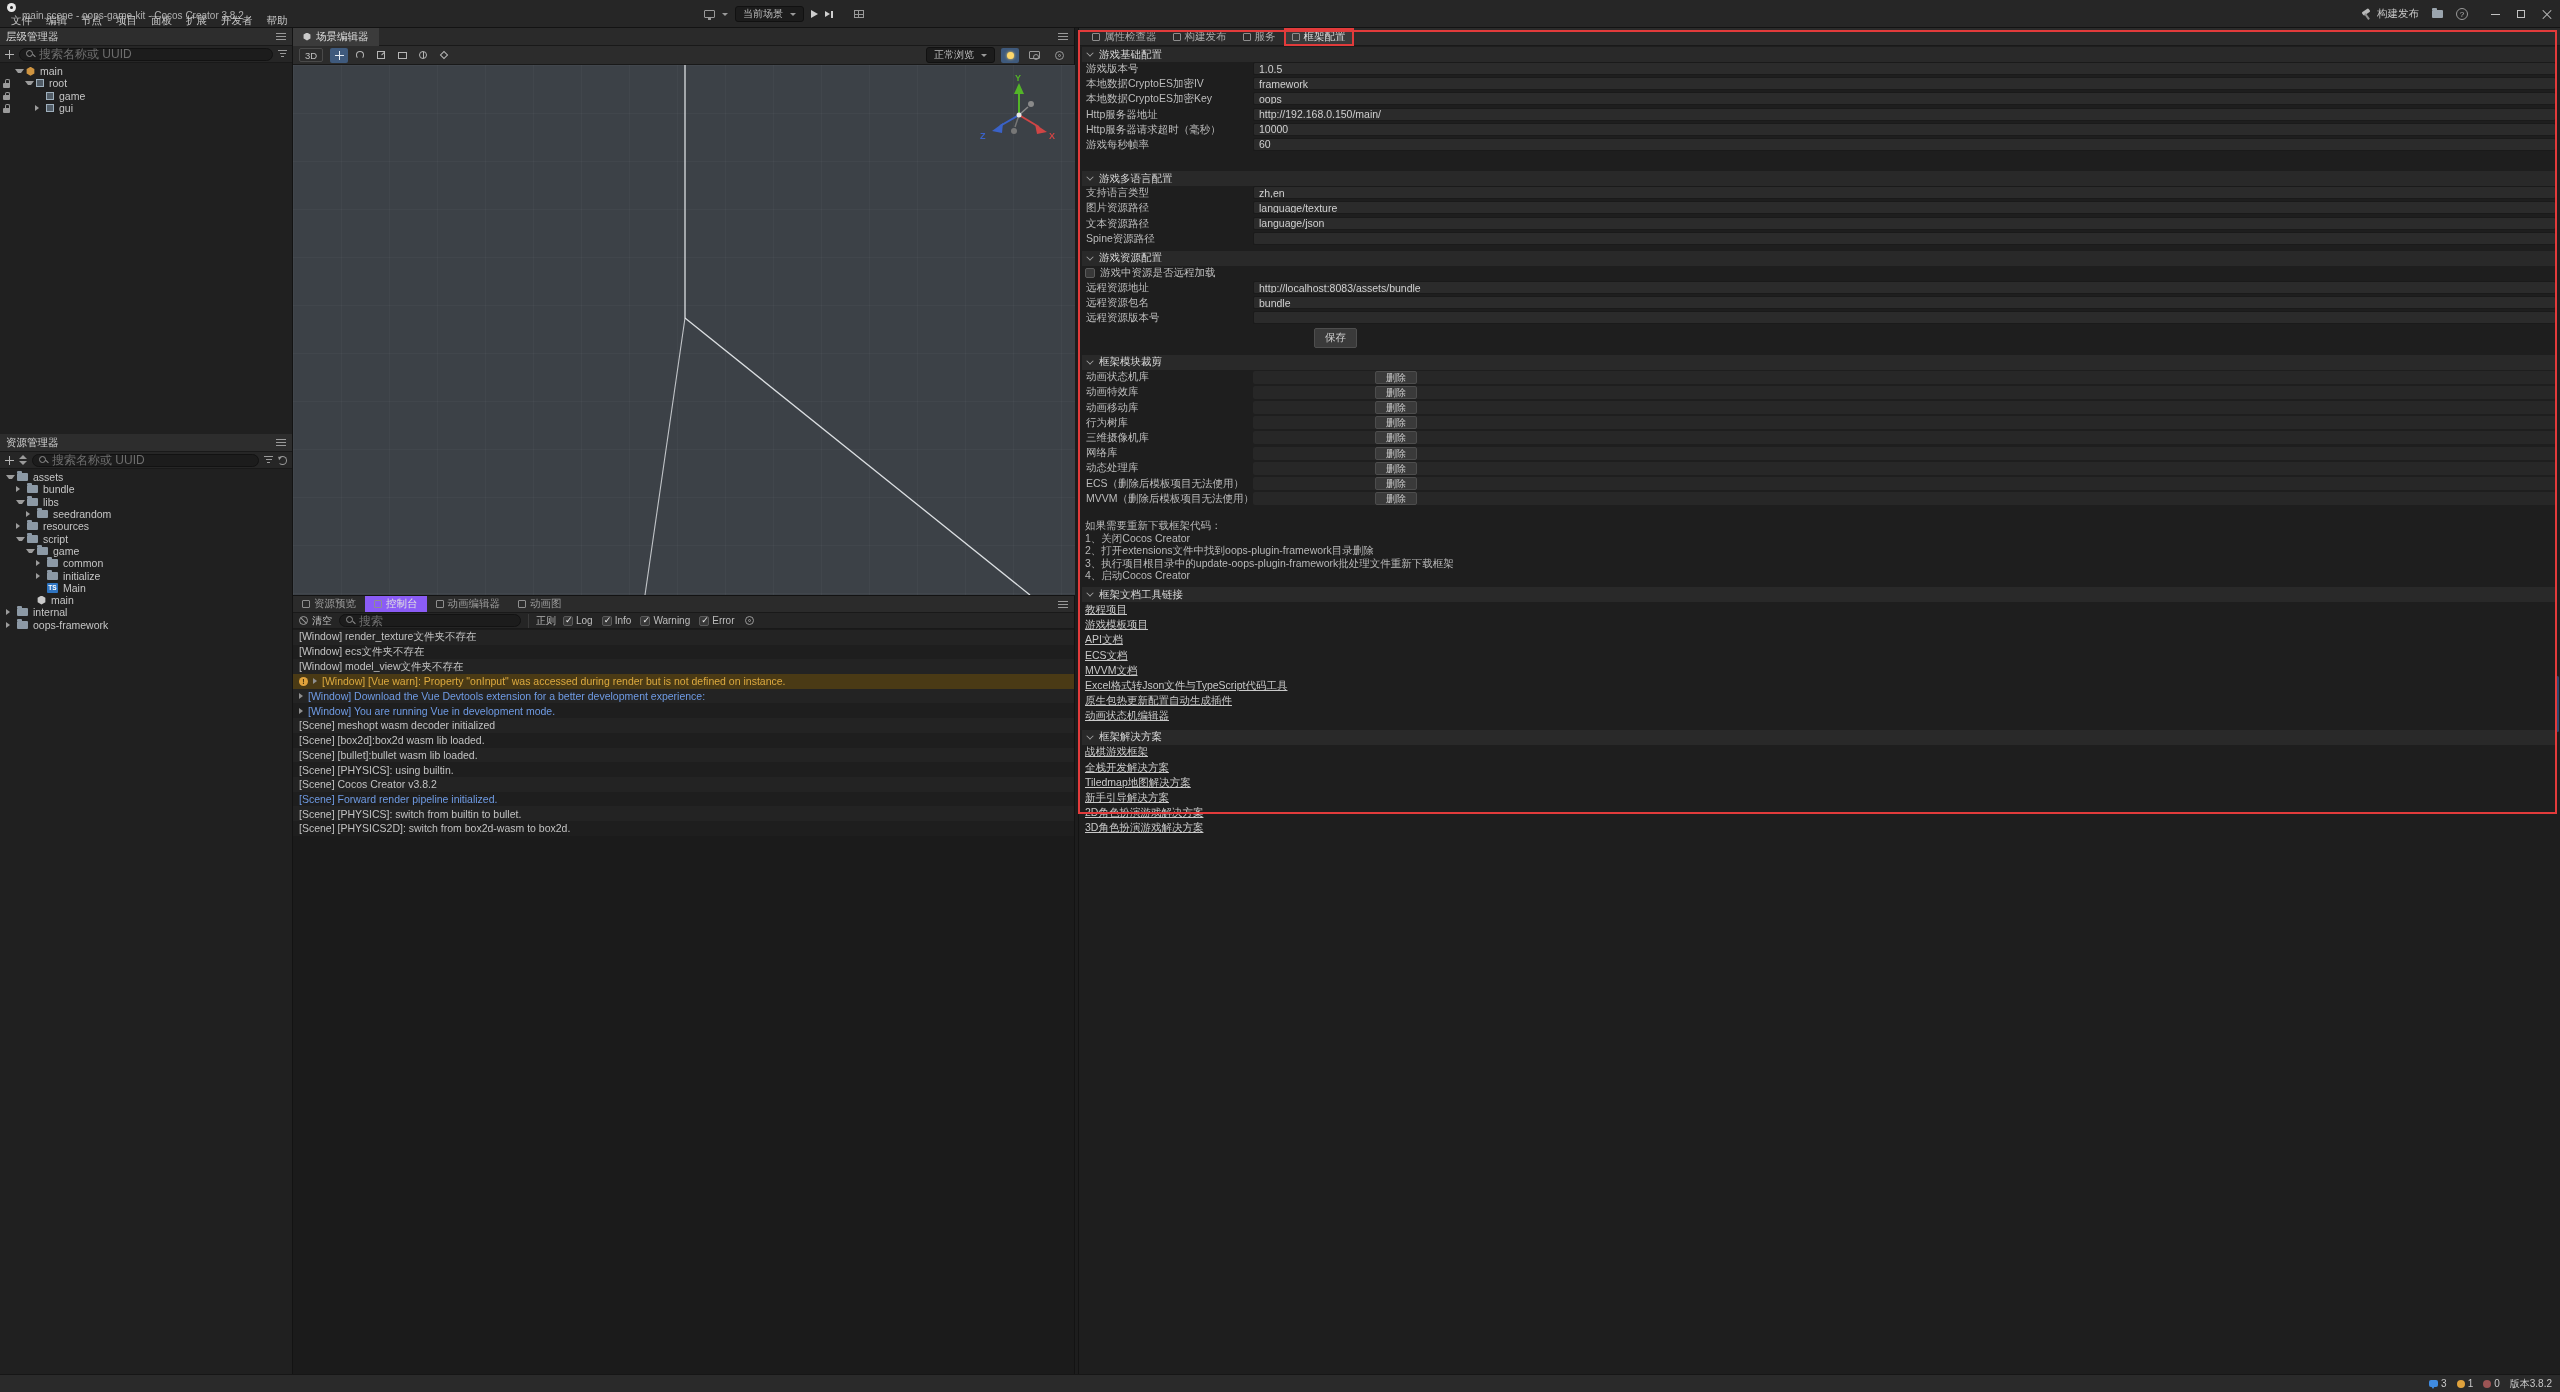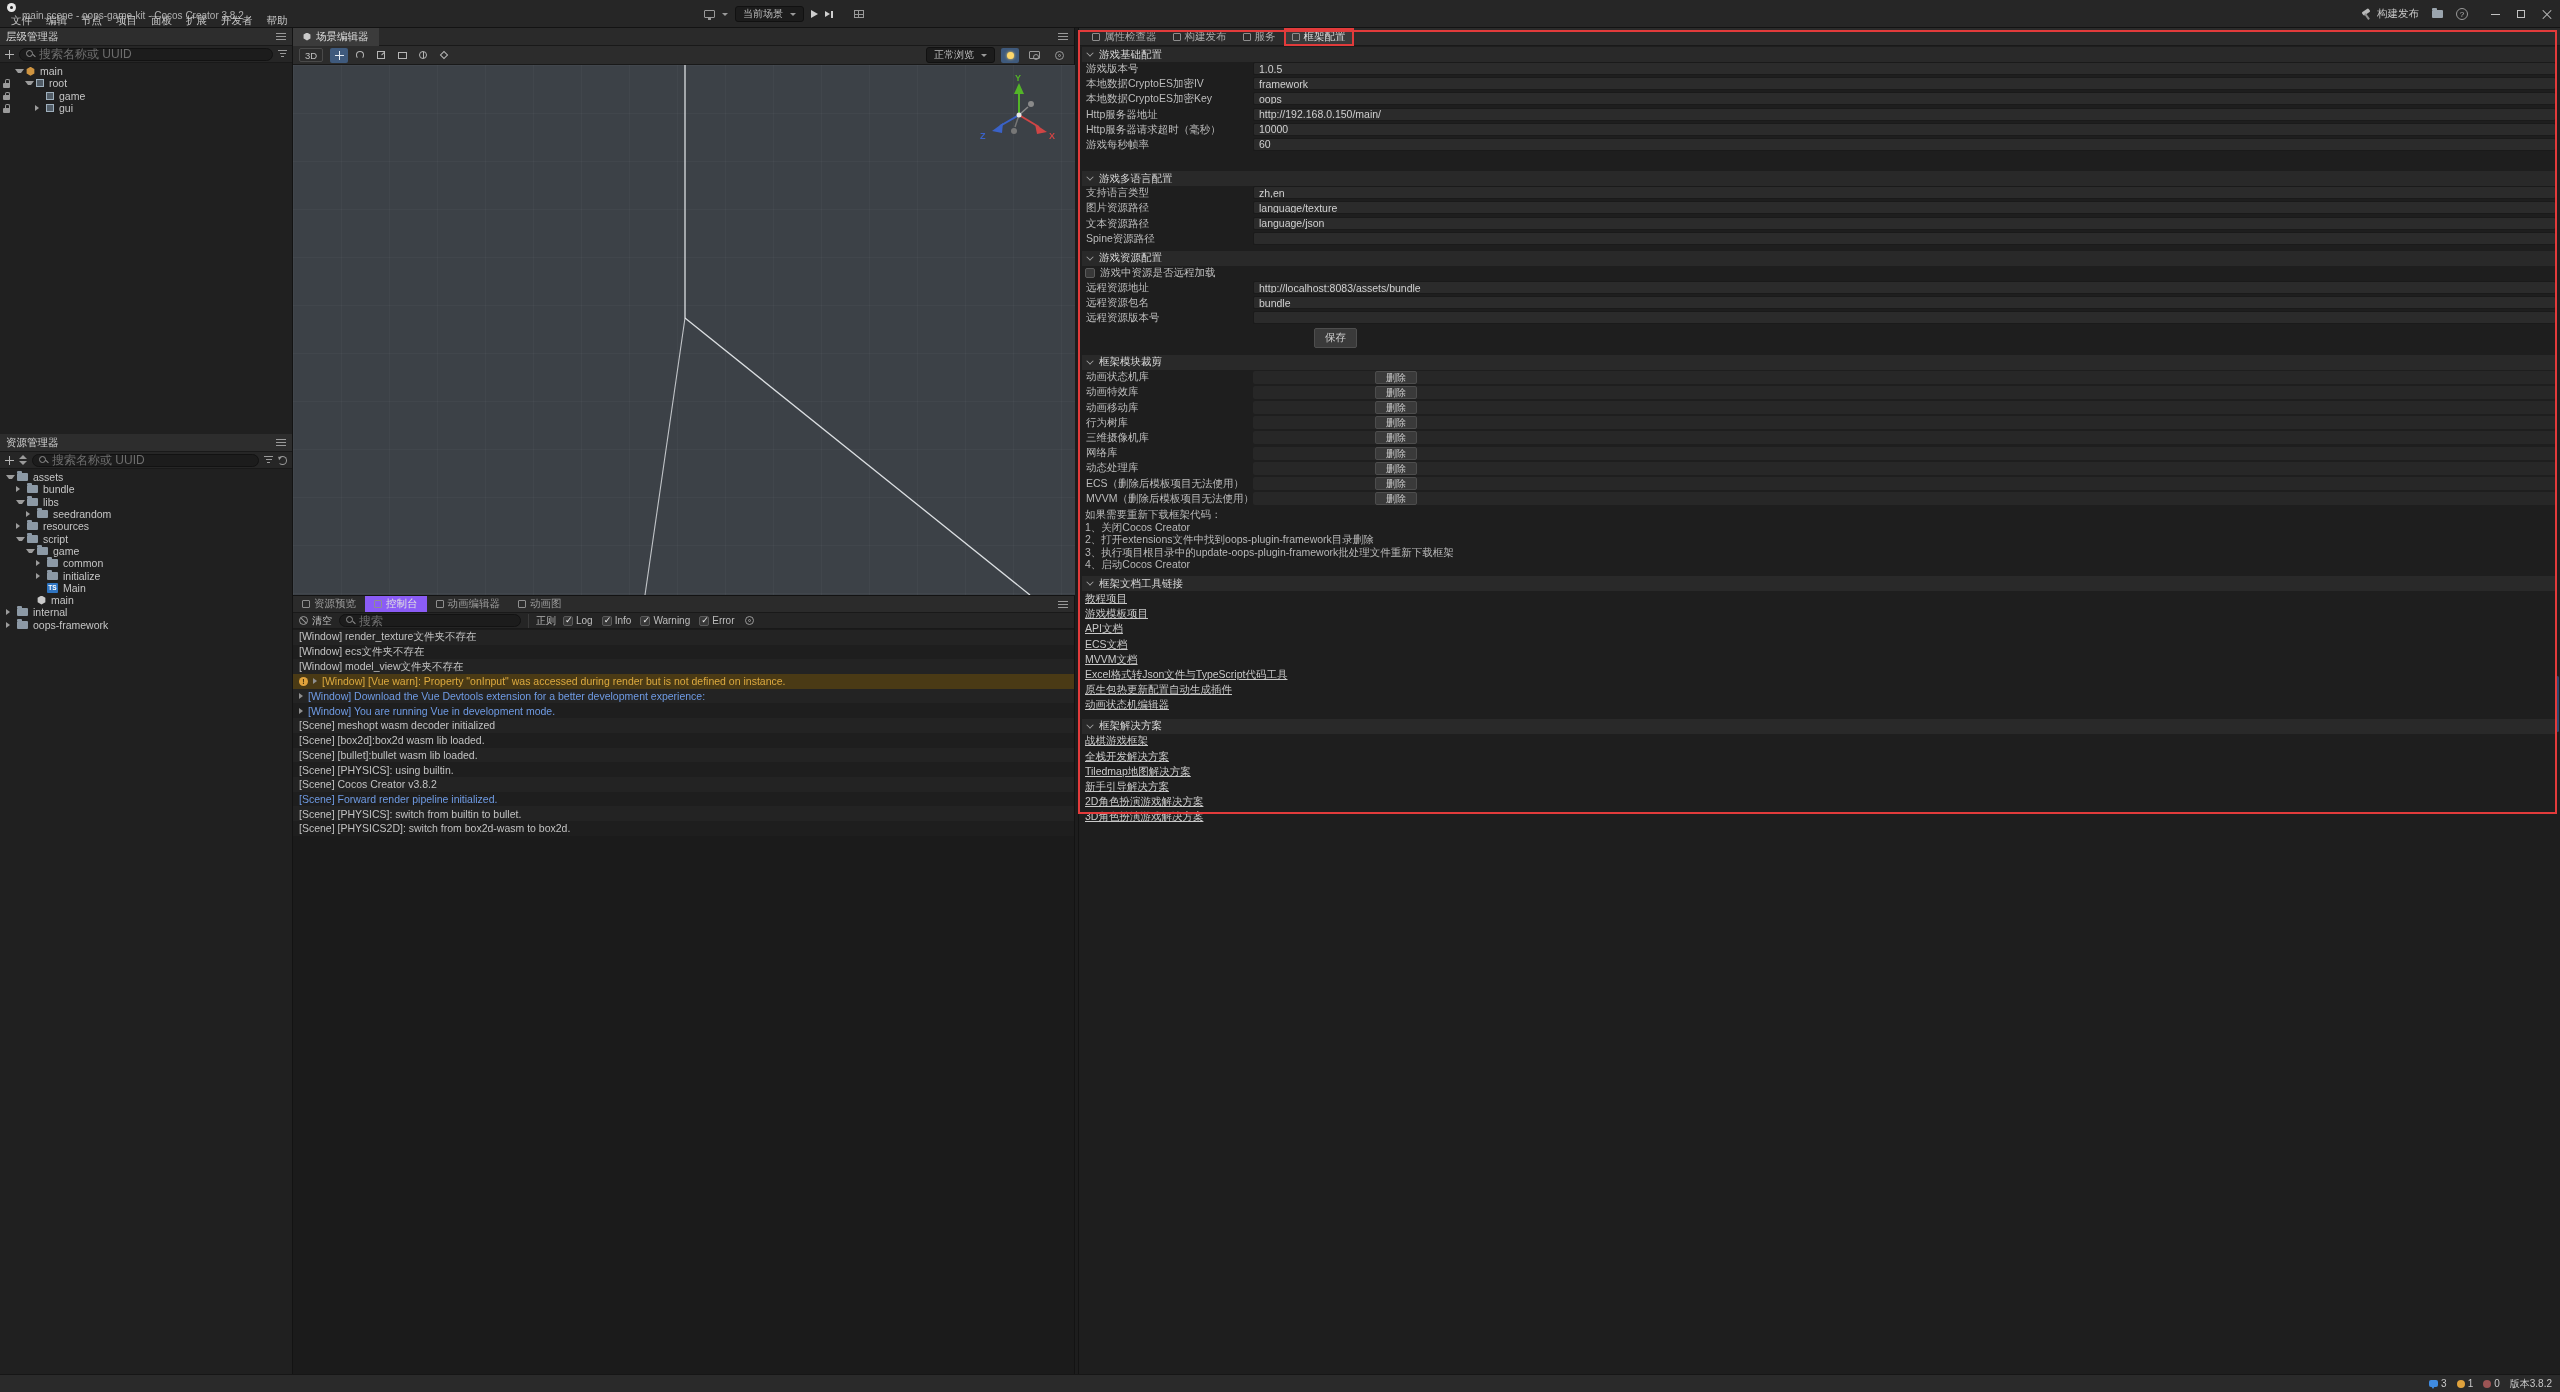--- a/index.html
+++ b/index.html
@@ -151,21 +151,21 @@
 .frow{display:flex;align-items:flex-start;height:15.2px;padding:0 1px}
 .flabel{flex:0 0 170px;padding-left:3px;color:#bcbcbc;font-size:10.5px;white-space:nowrap;overflow:hidden}
 .finput{flex:1;height:13px;background:#2b2b2b;border:1px solid #1a1a1a;border-radius:2px;color:#d0d0d0;font-size:10.5px;padding:0 5px;outline:none;font-family:"Liberation Sans","DejaVu Sans",sans-serif}
 .cbrow{display:flex;align-items:center;height:15.2px;gap:5px;padding-left:3px;font-size:10.5px;color:#bcbcbc}
 .save-row{height:22px;display:flex;align-items:center}
 .btn-save{margin-left:232px;background:#3a3a3a;border:1px solid #4e4e4e;color:#cfcfcf;padding:2px 10px;border-radius:2px;font-size:10.5px;cursor:pointer;font-family:"Liberation Sans","DejaVu Sans",sans-serif}
 .mrow{display:flex;align-items:center;height:15.2px;padding:0 1px}
 .mbar{flex:1;height:13px;background:#272727;border-radius:2px;position:relative}
 .del-btn{position:absolute;left:122px;top:0;height:13px;line-height:11px;padding:0 10px;background:#3a3a3a;border:1px solid #4d4d4d;border-radius:2px;font-size:10px;color:#c6c6c6;cursor:pointer;font-family:"Liberation Sans","DejaVu Sans",sans-serif}
 .note-line{font-size:10.5px;color:#b8b8b8;line-height:12.4px;padding-left:3px;white-space:nowrap}
-.notes{margin-top:2px}
+.notes{margin-top:13px}
 .link-row{height:15.2px;display:flex;align-items:center;padding-left:3px}
 .link-row a{color:#c9c9c9;font-size:10.5px;text-decoration:underline}
 .ins-scrollthumb{position:absolute;right:1px;top:648px;width:3px;height:56px;background:#3d6db5;opacity:.55;border-radius:2px}
 
 
 .red-main{position:absolute;left:1078px;top:30px;width:1479px;height:784px;border:2px solid #e23b3b;pointer-events:none;z-index:60}
 
 
 .statusbar{position:absolute;left:0;top:1374px;width:2560px;height:18px;background:#2a2a2a;border-top:1px solid #161616;display:flex;align-items:center;justify-content:flex-end;gap:10px;padding:0 8px;font-size:10px;color:#c9c9c9}
 .sb-item{display:flex;align-items:center;gap:3px}

